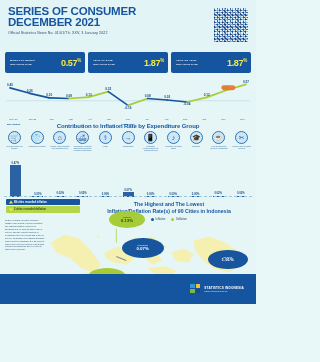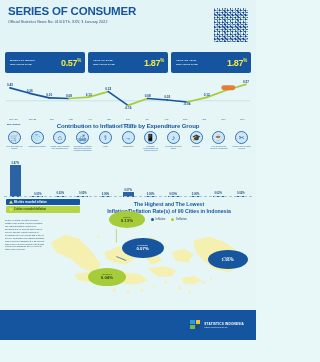--- a/index.html
+++ b/index.html
@@ -3,21 +3,21 @@
 <meta charset="utf-8">
 <style>
   * { margin:0; padding:0; box-sizing:border-box; }
   body {
     width:256px; height:362px;
     font-family:"Liberation Sans", sans-serif;
     background:#e8f7f7;
     overflow:hidden;
     position:relative;
   }
-  .page { width:256px; height:340px; position:relative; background:#e6f6f6; }
+  .page { width:256px; height:304px; position:relative; background:#e6f6f6; }
 
   
   .header { position:relative; height:52px; background:#e3f4f7; padding:6px 8px 0 8px; }
   .title { font-size:11.5px; font-weight:bold; color:#17559e; line-height:10.5px; letter-spacing:-0.2px; }
   .subtitle { font-size:3.6px; color:#2b4a6b; margin-top:3.5px; letter-spacing:0.1px; }
   .qr { position:absolute; right:8px; top:8px; width:34px; height:34px; background:
       repeating-linear-gradient(0deg,#17559e 0 1.2px,#e3f4f7 1.2px 2.4px),
       repeating-linear-gradient(90deg,#17559e 0 1.2px,transparent 1.2px 2.6px);
       background-blend-mode:multiply; opacity:.85; }
   .qr::after{ content:""; position:absolute; inset:0; background:
@@ -90,20 +90,21 @@
   .ftxt .f2 { font-size:2.4px; color:#cfe0f2; }
 </style>
 </head>
 <body>
 
 <div class="page">
 
   <div class="header">
     <div class="title">
       <div>SERIES OF CONSUMER</div>
+      <div>DECEMBER 2021</div>
     </div>
     <div class="subtitle">Official Statistics News No. 01/01/Th. XXV, 3 January 2022</div>
     <div class="qr"></div>
   </div>
 
   <div class="kpis">
     <div class="kpi">
       <div class="lbl">MONTH-TO-MONTH INFLATION RATE</div>
       <div class="val"><span>0.57</span><span class="pct">%</span></div>
     </div>

